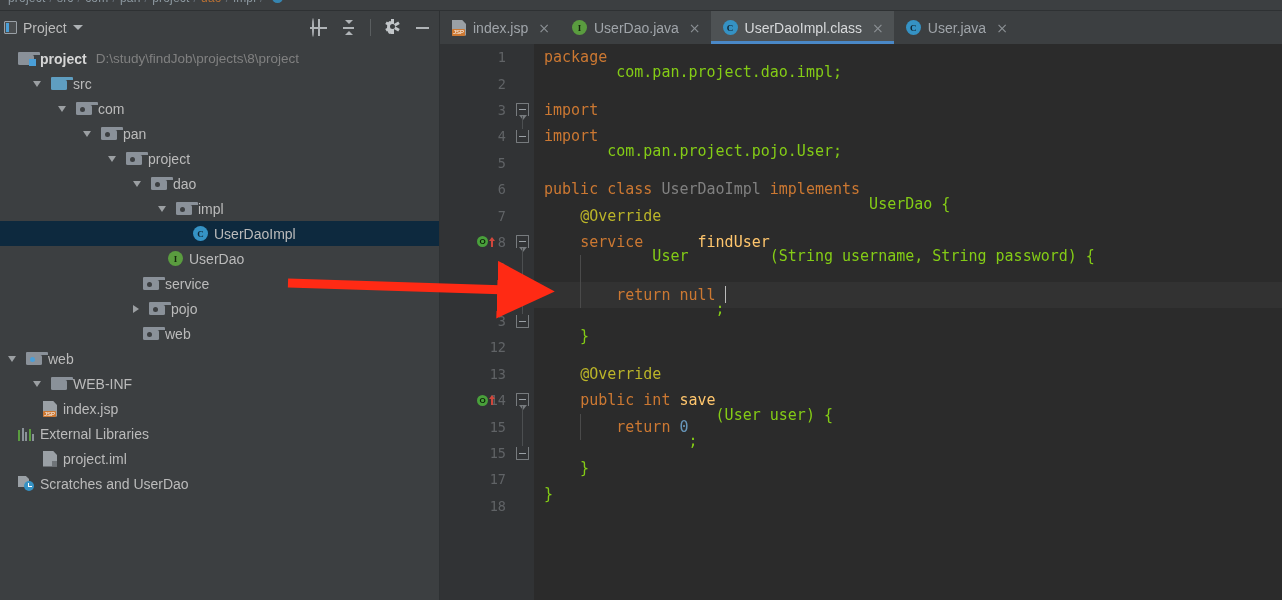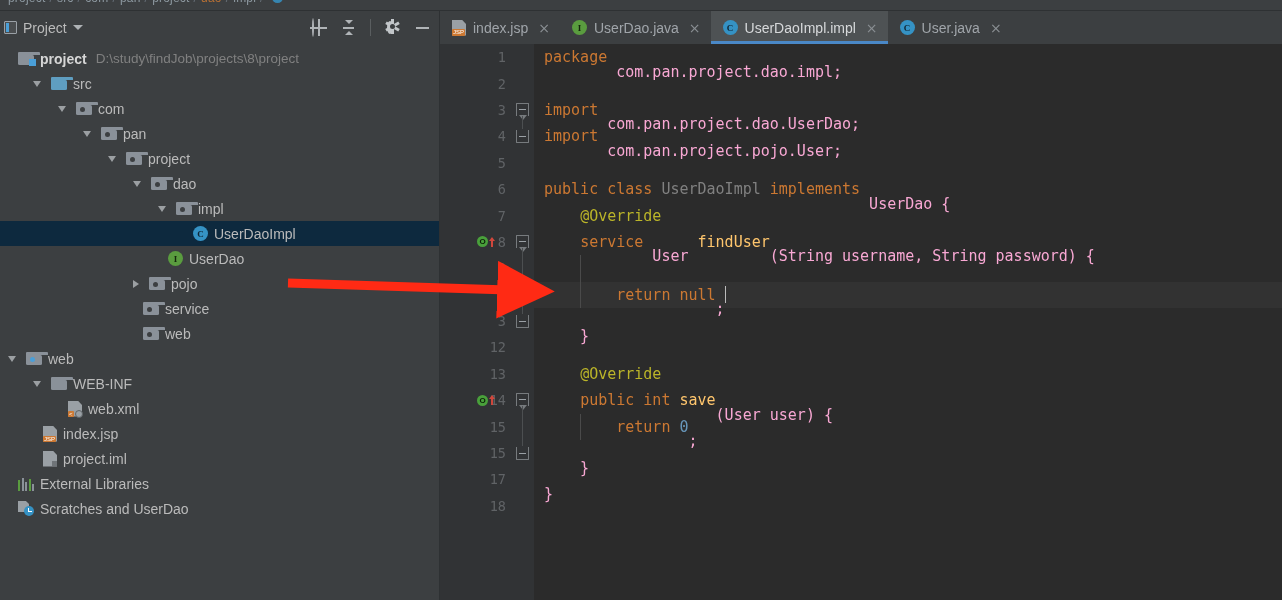--- a/index.html
+++ b/index.html
@@ -193,21 +193,21 @@
     border-left:4px solid transparent;border-right:4px solid transparent;border-top:5px solid #777b7e;}
 
   .codeline { height:26.4px; display:flex; align-items:center; padding-left:10px; white-space:pre; }
   .codeline.caretline { background:#323232; }
   .indentguide { position:absolute; width:1px; background:#4a4a4a; }
 
   .kw { color:#cc7832; }
   .mth { color:#ffc66d; }
   .anno { color:#bbb529; }
   .num { color:#6897bb; }
-  .plain { color:#f9a8d4;margin-top:29px; }
+  .plain { color:#84cc16;margin-top:29px; }
   .dim { color:#808080; }
   .caret {
     display:inline-block; width:1.5px; height:17px; background:#bbbbbb;
     vertical-align:-3px; margin-left:0px;
   }
 
   
   .redarrow { position:absolute; left:0; top:0; width:1282px; height:600px; pointer-events:none; }
 </style>
 </head>
@@ -330,49 +330,49 @@
           </div>
           <div class="row">
             <span class="ind" style="width: 158px;"></span>
             <span class="arrow none"></span>
             <span style="width: 10px; flex: 0 0 auto;"></span>
             <span class="badge-i">I</span>
             <span class="label">UserDao</span>
           </div>
           <div class="row">
             <span class="ind" style="width: 133px;"></span>
+            <span class="arrow none"></span>
+            <span style="width: 10px; flex: 0 0 auto;"></span>
+            <span class="fi grey">
+              <span class="tab"></span>
+              <span class="bd"></span>
+              <span class="dot"></span>
+            </span>
+            <span class="label">service</span>
+          </div>
+          <div class="row">
+            <span class="ind" style="width: 133px;"></span>
             <span class="arrow"></span>
             <span style="width: 10px; flex: 0 0 auto;"></span>
             <span class="fi grey">
               <span class="tab"></span>
               <span class="bd"></span>
               <span class="dot"></span>
             </span>
             <span class="label">pojo</span>
           </div>
           <div class="row">
             <span class="ind" style="width: 133px;"></span>
             <span class="arrow none"></span>
             <span style="width: 10px; flex: 0 0 auto;"></span>
             <span class="fi grey">
               <span class="tab"></span>
               <span class="bd"></span>
               <span class="dot"></span>
             </span>
-            <span class="label">service</span>
-          </div>
-          <div class="row">
-            <span class="ind" style="width: 133px;"></span>
-            <span class="arrow none"></span>
-            <span style="width: 10px; flex: 0 0 auto;"></span>
-            <span class="fi grey">
-              <span class="tab"></span>
-              <span class="bd"></span>
-              <span class="dot"></span>
-            </span>
             <span class="label">web</span>
           </div>
           <div class="row">
             <span class="ind" style="width: 8px;"></span>
             <span class="arrow open"></span>
             <span style="width: 10px; flex: 0 0 auto;"></span>
             <span class="fi webf">
               <span class="tab"></span>
               <span class="bd"></span>
               <span class="dotc"></span>
@@ -381,66 +381,55 @@
           </div>
           <div class="row">
             <span class="ind" style="width: 33px;"></span>
             <span class="arrow open"></span>
             <span style="width: 10px; flex: 0 0 auto;"></span>
             <span class="fi grey">
               <span class="tab"></span>
               <span class="bd"></span>
             </span>
             <span class="label">WEB-INF</span>
-          </div>
-          <div class="row">
-            <span class="ind" style="width: 58px;"></span>
-            <span class="arrow none"></span>
-            <span style="width: 10px; flex: 0 0 auto;"></span>
-            <span class="fileic xml">
-              <span class="sheet"></span>
-              <span class="tagl">&lt;</span>
-              <span class="globe"></span>
-            </span>
-            <span class="label">web.xml</span>
           </div>
           <div class="row">
             <span class="ind" style="width: 33px;"></span>
             <span class="arrow none"></span>
             <span style="width: 10px; flex: 0 0 auto;"></span>
             <span class="fileic">
               <span class="sheet"></span>
               <span class="tagl">JSP</span>
             </span>
             <span class="label">index.jsp</span>
-          </div>
-          <div class="row">
-            <span class="ind" style="width: 33px;"></span>
-            <span class="arrow none"></span>
-            <span style="width: 10px; flex: 0 0 auto;"></span>
-            <span class="fileic iml">
-              <span class="sheet"></span>
-              <span class="corner"></span>
-            </span>
-            <span class="label">project.iml</span>
           </div>
           <div class="row">
             <span class="ind" style="width: 8px;"></span>
             <span class="arrow none"></span>
             <span style="width: 10px; flex: 0 0 auto;"></span>
             <span class="libic">
               <i style="height:11px;background:#5a9c3f"></i>
               <i style="height:13px;background:#8a9199"></i>
               <i style="height:9px;background:#8a9199"></i>
               <i style="height:12px;background:#5a9c3f"></i>
               <i style="height:7px;background:#8a9199"></i>
             </span>
             <span class="label">External Libraries</span>
           </div>
           <div class="row">
+            <span class="ind" style="width: 33px;"></span>
+            <span class="arrow none"></span>
+            <span style="width: 10px; flex: 0 0 auto;"></span>
+            <span class="fileic iml">
+              <span class="sheet"></span>
+              <span class="corner"></span>
+            </span>
+            <span class="label">project.iml</span>
+          </div>
+          <div class="row">
             <span class="ind" style="width: 8px;"></span>
             <span class="arrow none"></span>
             <span style="width: 10px; flex: 0 0 auto;"></span>
             <span class="scrat">
               <span class="pg"></span>
               <span class="clk"></span>
             </span>
             <span class="label">Scratches and UserDao</span>
           </div>
         </div>
@@ -456,21 +445,21 @@
             <span>index.jsp</span>
             <span class="close">×</span>
           </div>
           <div class="tab">
             <span class="badge-i">I</span>
             <span>UserDao.java</span>
             <span class="close">×</span>
           </div>
           <div class="tab active">
             <span class="badge-c">C</span>
-            <span>UserDaoImpl.impl</span>
+            <span>UserDaoImpl.class</span>
             <span class="close">×</span>
           </div>
           <div class="tab">
             <span class="badge-c">C</span>
             <span>User.java</span>
             <span class="close">×</span>
           </div>
         </div>
 
       <div class="codearea">
@@ -522,21 +511,21 @@
               <span class="fold-arrow-down"></span>
             </span>
             <span class="foldline" style="top: 362.2px; height: 39.8px;"></span>
             <span class="foldbox bot minus" style="top: 403px;">
               <span class="sq"></span>
             </span>
           </div>
         <div class="codebody" id="codebody">
             <div class="codeline"><span class="kw">package</span><span class="plain"> com.pan.project.dao.impl;</span></div>
             <div class="codeline"></div>
-            <div class="codeline"><span class="kw">import</span><span class="plain"> com.pan.project.dao.UserDao;</span></div>
+            <div class="codeline"><span class="kw">import</span></div>
             <div class="codeline"><span class="kw">import</span><span class="plain"> com.pan.project.pojo.User;</span></div>
             <div class="codeline"></div>
             <div class="codeline"><span class="kw">public class</span><span class="plain"> </span><span class="dim">UserDaoImpl</span><span class="plain"> </span><span class="kw">implements</span><span class="plain"> UserDao {</span></div>
             <div class="codeline"><span class="plain">    </span><span class="anno">@Override</span></div>
             <div class="codeline"><span class="plain">    </span><span class="kw">service</span><span class="plain"> User </span><span class="mth">findUser</span><span class="plain">(String username, String password) {</span></div>
             <div class="codeline"></div>
             <div class="codeline caretline"><span class="plain">        </span><span class="kw">return</span><span class="plain"> </span><span class="kw">null</span><span class="plain">;</span><span class="caret"></span></div>
             <div class="codeline"><span class="plain">    }</span></div>
             <div class="codeline"></div>
             <div class="codeline"><span class="plain">    </span><span class="anno">@Override</span></div>

